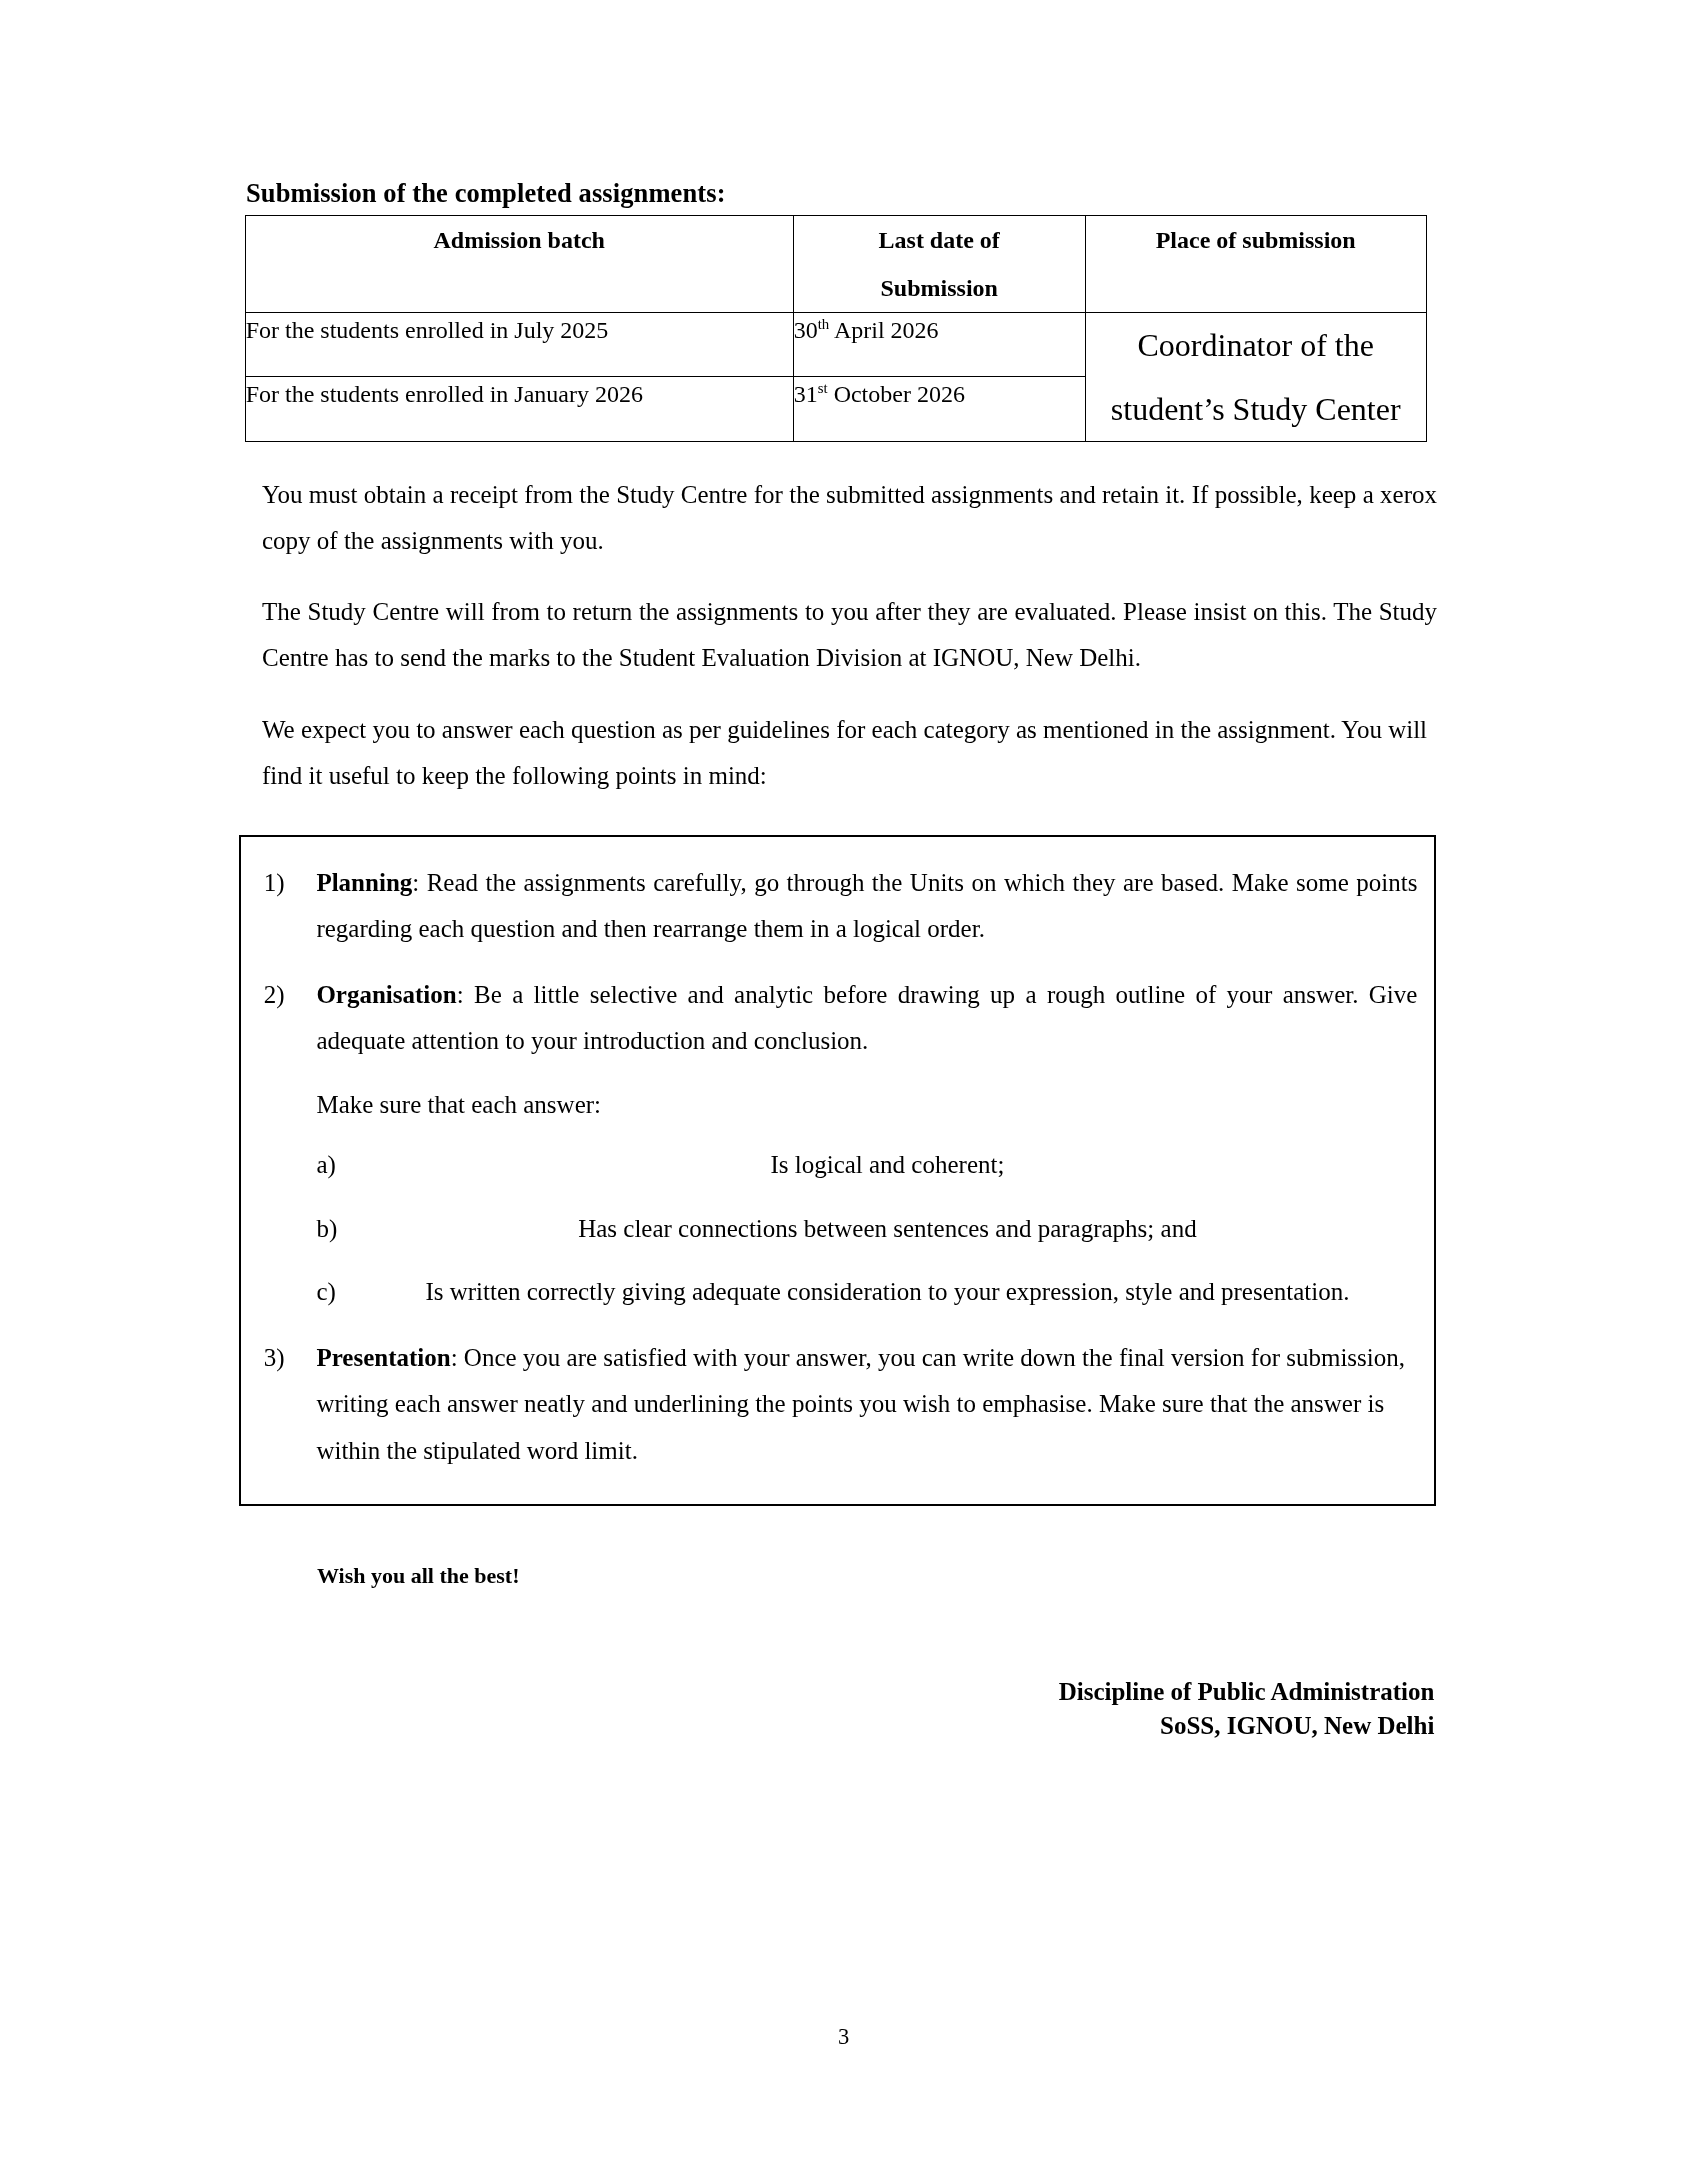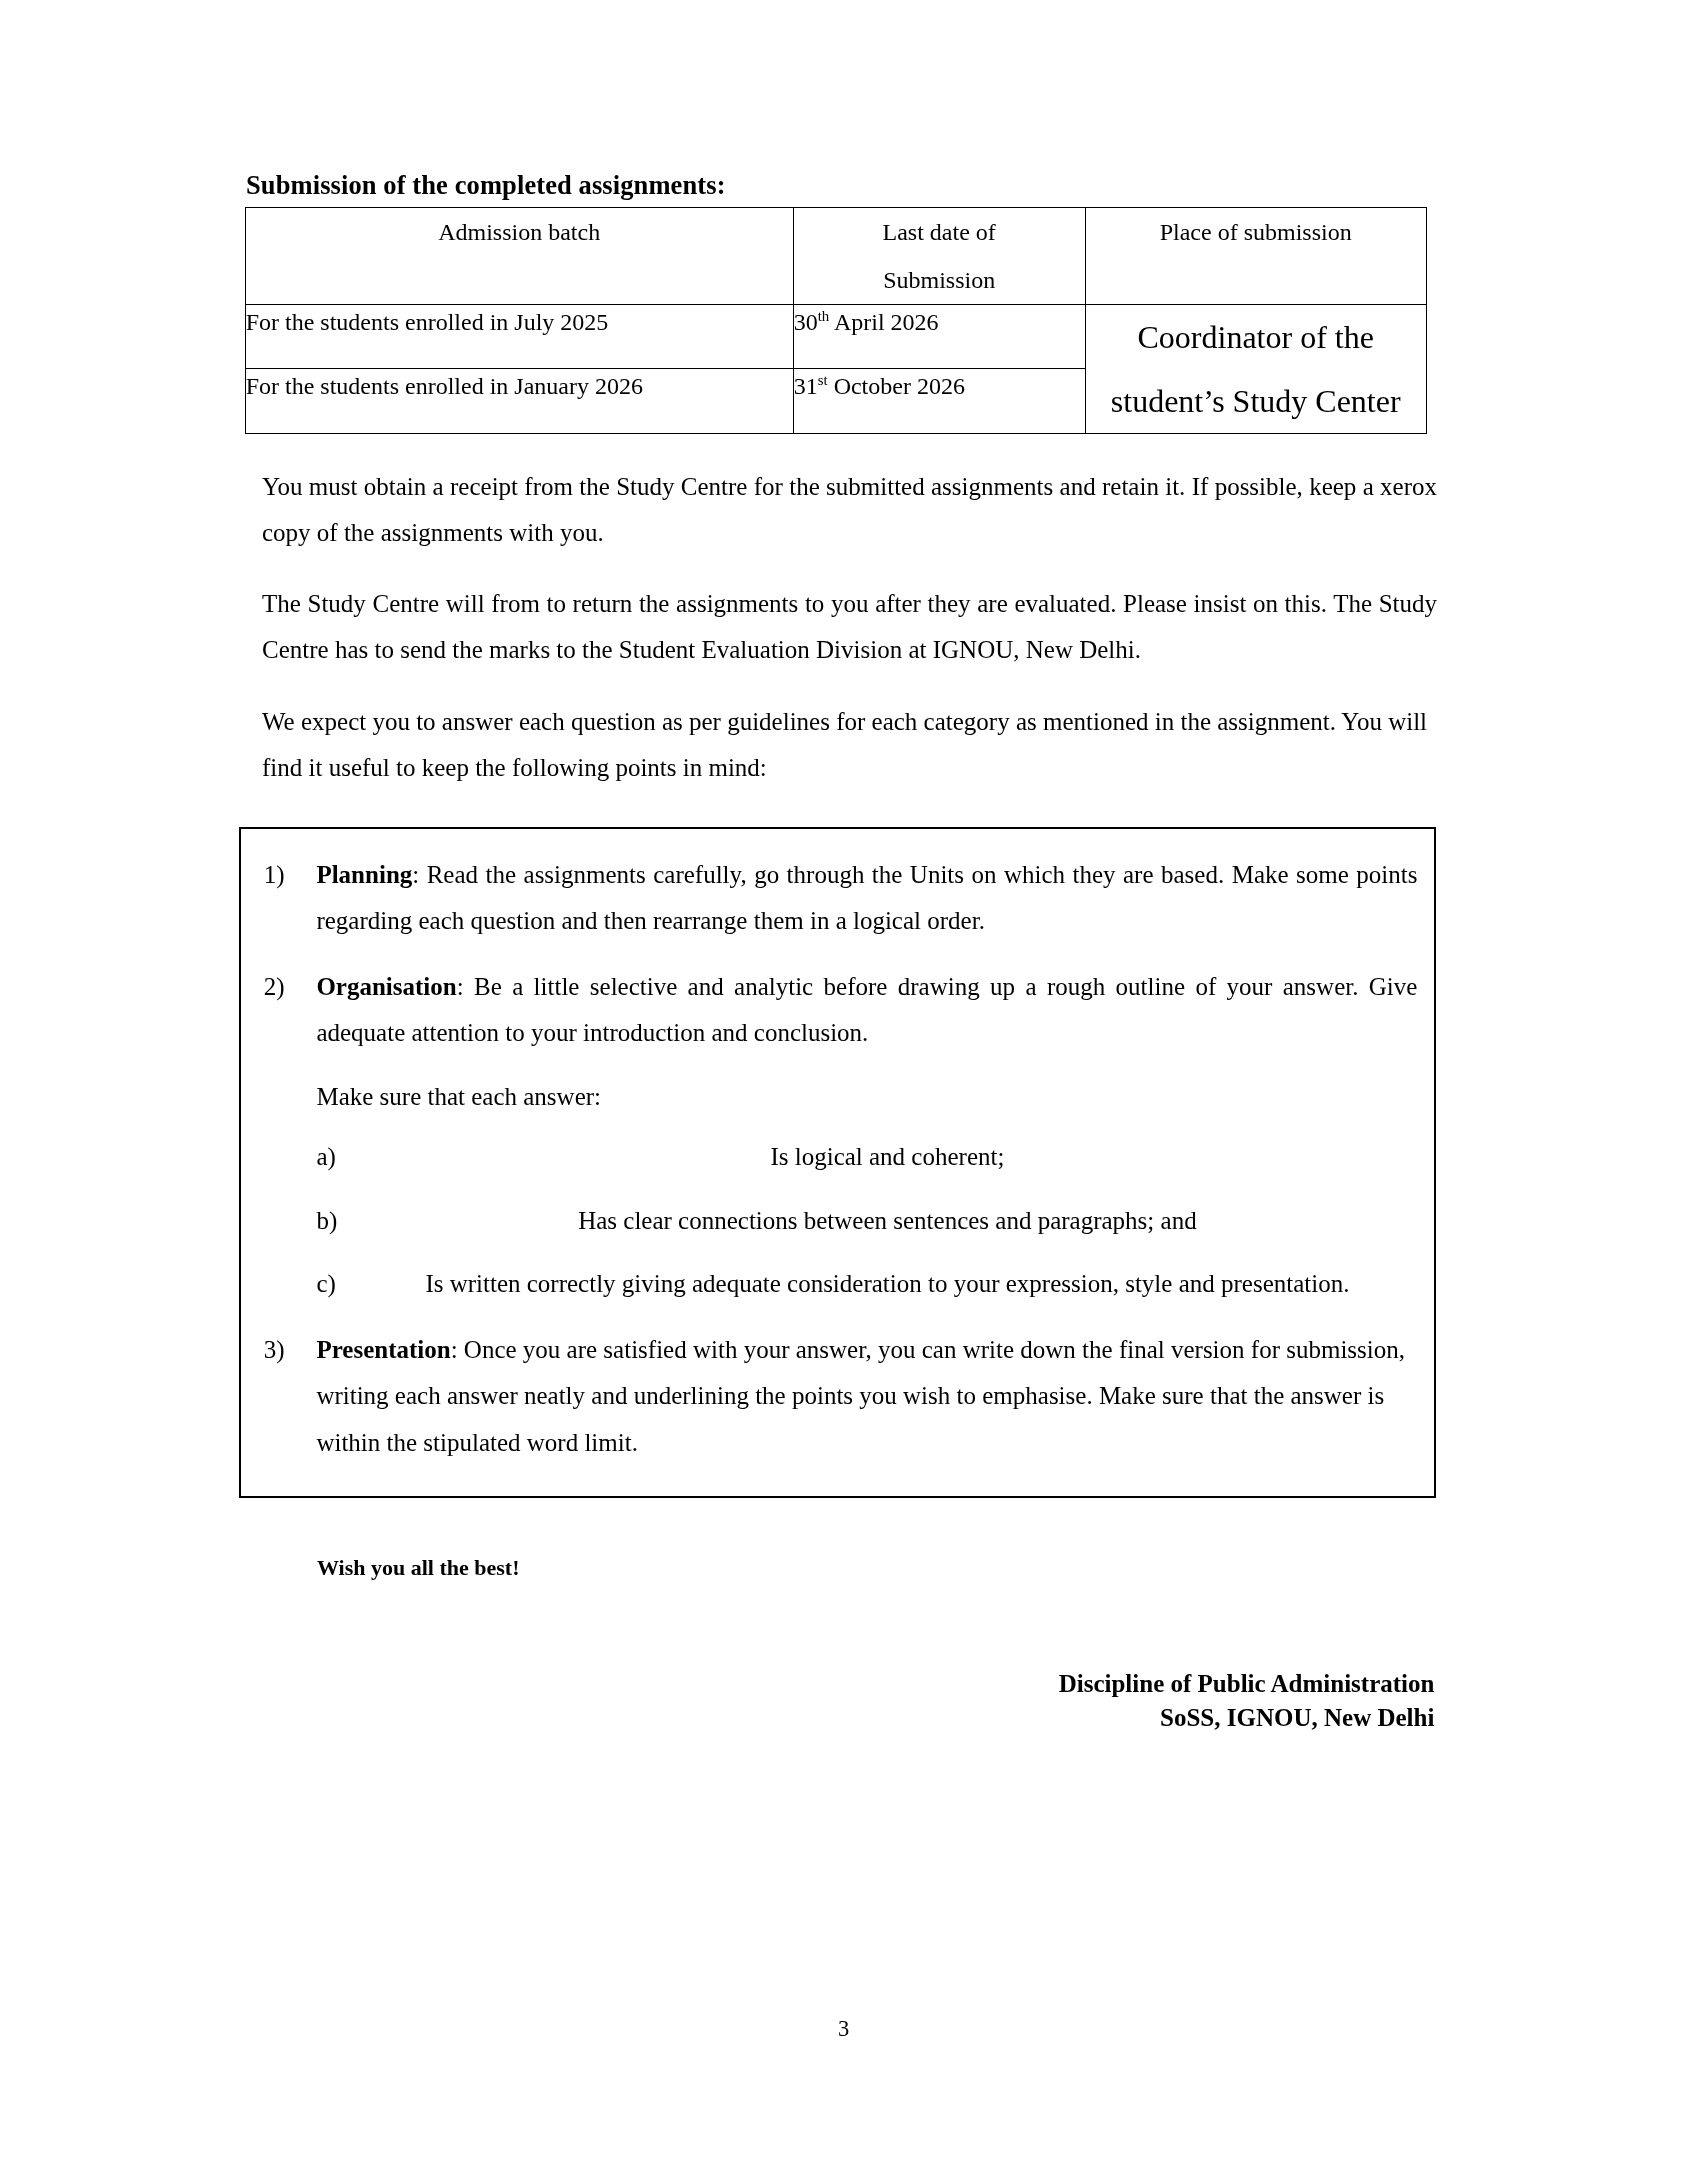--- a/index.html
+++ b/index.html
@@ -11,21 +11,21 @@
   body {
     width: 1687px;
     height: 2183px;
     font-family: "Liberation Serif", "DejaVu Serif", serif;
     color: #000000;
     position: relative;
     overflow: hidden;
   }
   .page {
     position: absolute;
-    left: 0; top: 8px;
+    left: 0; top: 16px;
     width: 1687px;
     height: 1894px;
     background: #fff;
   }
   .content {
     position: absolute;
     left: 246px;
     top: 164px;
     width: 1191px;
   }
@@ -50,21 +50,21 @@
     border: 1.3px solid #000;
     vertical-align: top;
     padding: 0;
   }
   .col-a { width: 548px; }
   .col-b { width: 292px; }
   .col-c { width: 341px; }
 
   .th-cell {
     text-align: center;
-    font-weight: normal;
+    font-weight: bold;
     font-size: 24px;
     padding: 8px 6.6px 9.3px 6.6px;
     line-height: 2.0;
   }
   .th-cell .lines { display: block; }
 
   .td-cell {
     font-size: 24px;
     padding: 9.3px 6.6px 9.3px 9.3px;
     line-height: 1.45;

